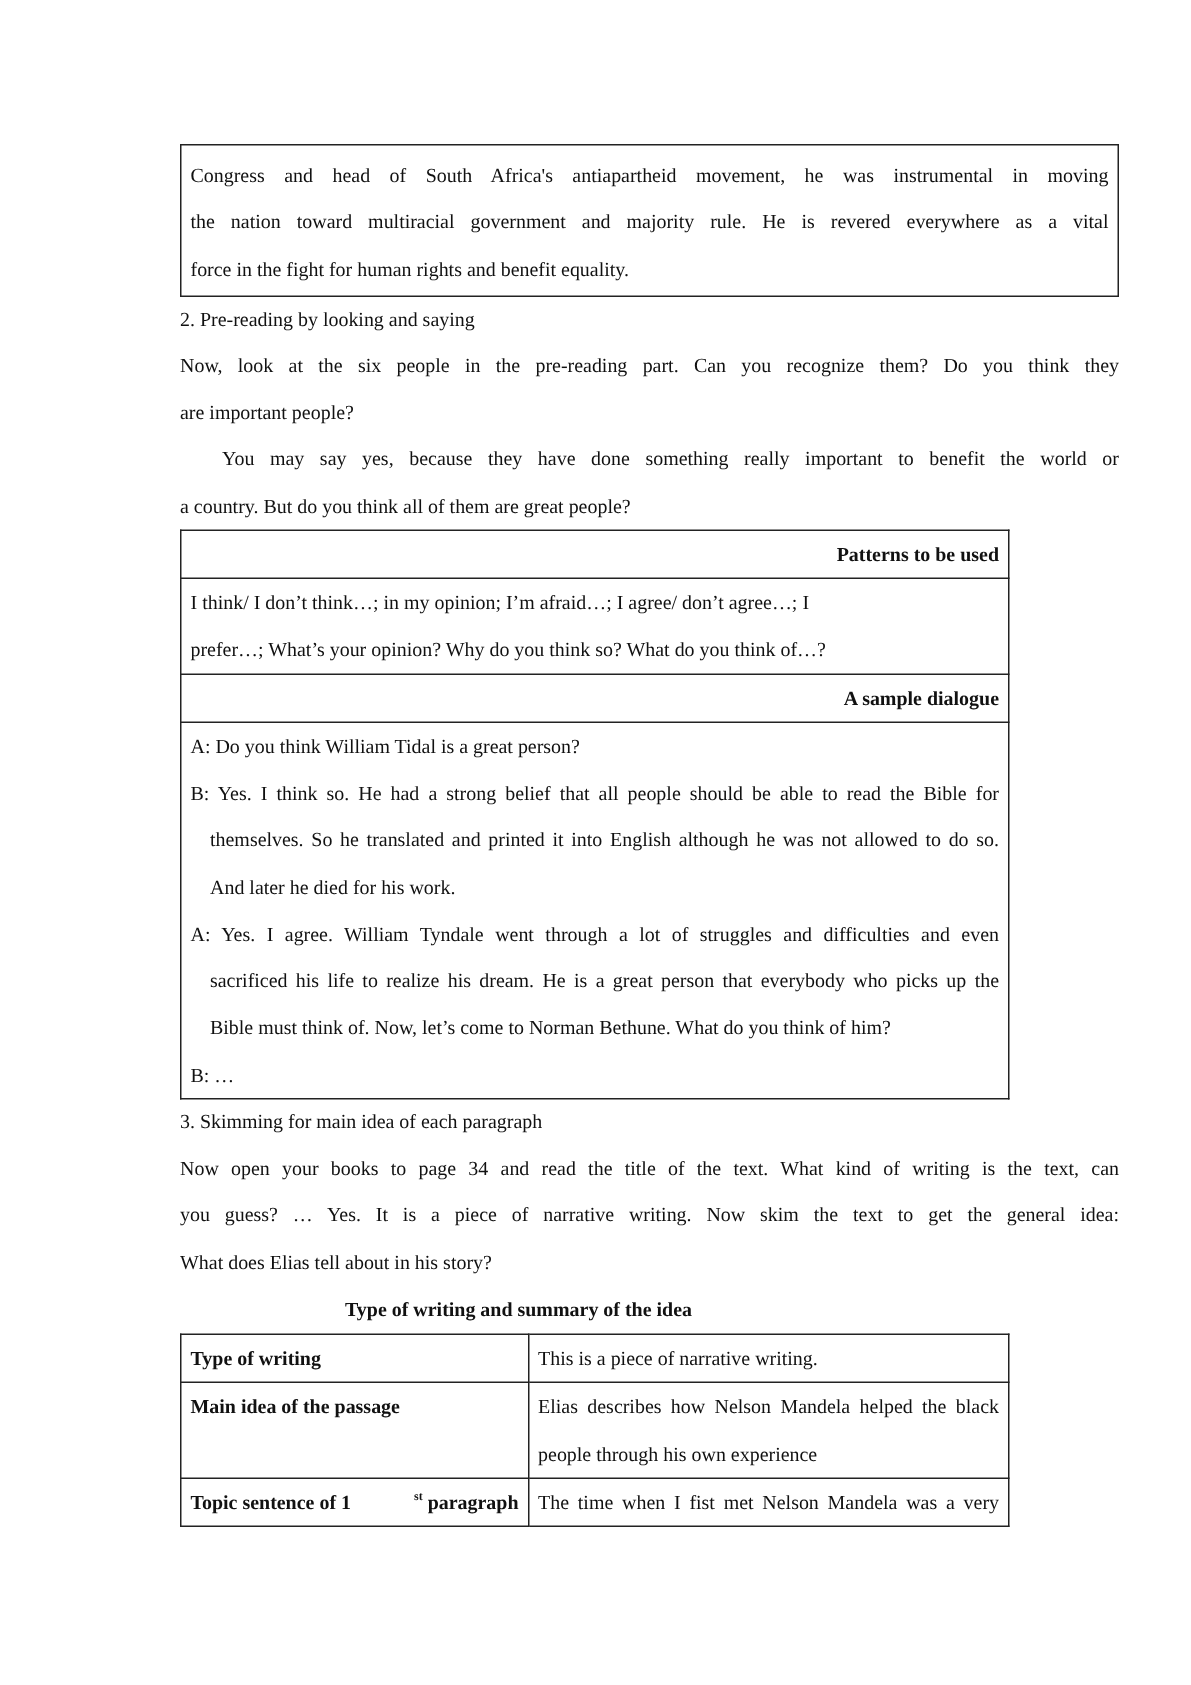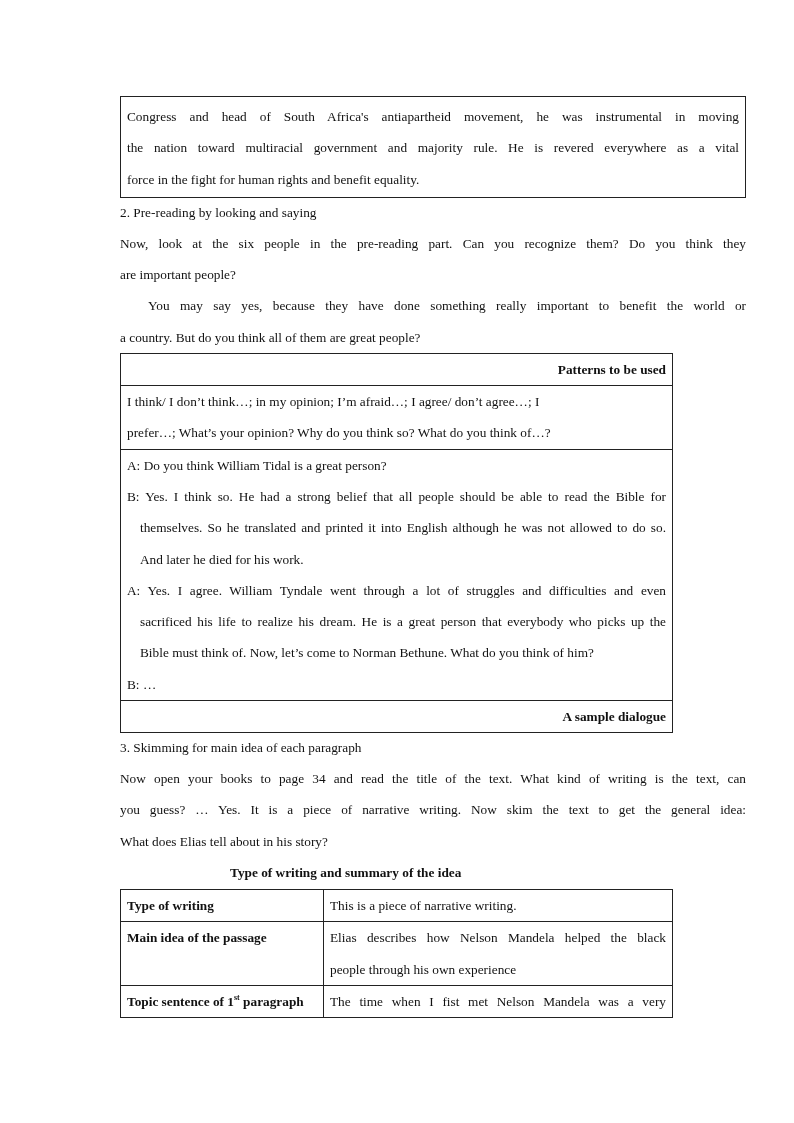--- a/index.html
+++ b/index.html
@@ -9,21 +9,21 @@
   .box { border:1px solid #222; padding:4px 6px 2px 6px; }
   .line { line-height:31.3px; text-align:justify; text-align-last:left; white-space:nowrap; }
   .just { text-align-last:justify; white-space:normal; }
   .heading { font-weight:normal; line-height:30px; }
   .indent { text-indent:28px; }
   table { border-collapse:collapse; width:553px; }
   td { border:1px solid #222; vertical-align:top; padding:0 6px; }
   .th { text-align:right; font-weight:bold; line-height:31px; }
   .hang { padding-left:13px; }
   .caption { font-weight:bold; line-height:32px; padding-left:110px; }
-  sup { font-size:8px; vertical-align:6px; line-height:0; }
+  sup { font-size:8px; vertical-align:6px; line-height:0;margin-left:42px; }
 </style>
 </head>
 <body>
 
 <div class="page">
 
   <div class="box">
     <div class="line just">Congress and head of South Africa's antiapartheid  movement, he was instrumental in  moving</div>
     <div class="line just">the nation toward multiracial  government and majority rule. He is revered everywhere as a vital</div>
     <div class="line">force in the fight for human rights and benefit equality.</div>
@@ -40,33 +40,33 @@
         <tr>
           <td class="th">Patterns to be  used</td>
         </tr>
     <tr>
           <td>
       <div class="line">I think/  I don’t think…; in my opinion;  I’m afraid…;     I agree/ don’t agree…;     I</div>
       <div class="line">prefer…;     What’s your opinion?     Why do you think so?    What do you think of…?</div>
     </td>
         </tr>
     <tr>
+          <td class="th">A sample dialogue</td>
+        </tr>
+    <tr>
           <td>
       <div class="line"><span>A:</span> <span>Do you think William  Tidal  is a great person?</span></div>
       <div class="line just"><span>B:</span> <span>Yes.  I think so. He had a strong belief that all  people should be able to read the Bible  for</span></div>
       <div class="line just hang">themselves. So he translated and printed it into English although he was not allowed to do so.</div>
       <div class="line hang">And later he died for his work.</div>
       <div class="line just"><span>A:</span> <span>Yes.  I agree.  William   Tyndale went through a lot of  struggles and difficulties  and even</span></div>
       <div class="line just hang">sacrificed his life  to realize his  dream. He is a great person that everybody who picks up the</div>
       <div class="line hang">Bible  must think of. Now, let’s come to Norman Bethune.  What do you think of him?</div>
       <div class="line"><span>B:</span> <span>…</span></div>
     </td>
-        </tr>
-    <tr>
-          <td class="th">A sample dialogue</td>
         </tr>
   </tbody>
     </table>
 
   <div class="heading">3. Skimming for main idea of each paragraph</div>
   <div class="line just">Now open your books to page 34 and read the title  of the text. What kind of writing is the text, can</div>
   <div class="line just">you guess?  …  Yes.  It is a piece of narrative writing. Now skim the text to get the general idea:</div>
   <div class="line">What does Elias  tell about in his story?</div>
   <div class="caption">Type  of writing and summary of the idea</div>
 

